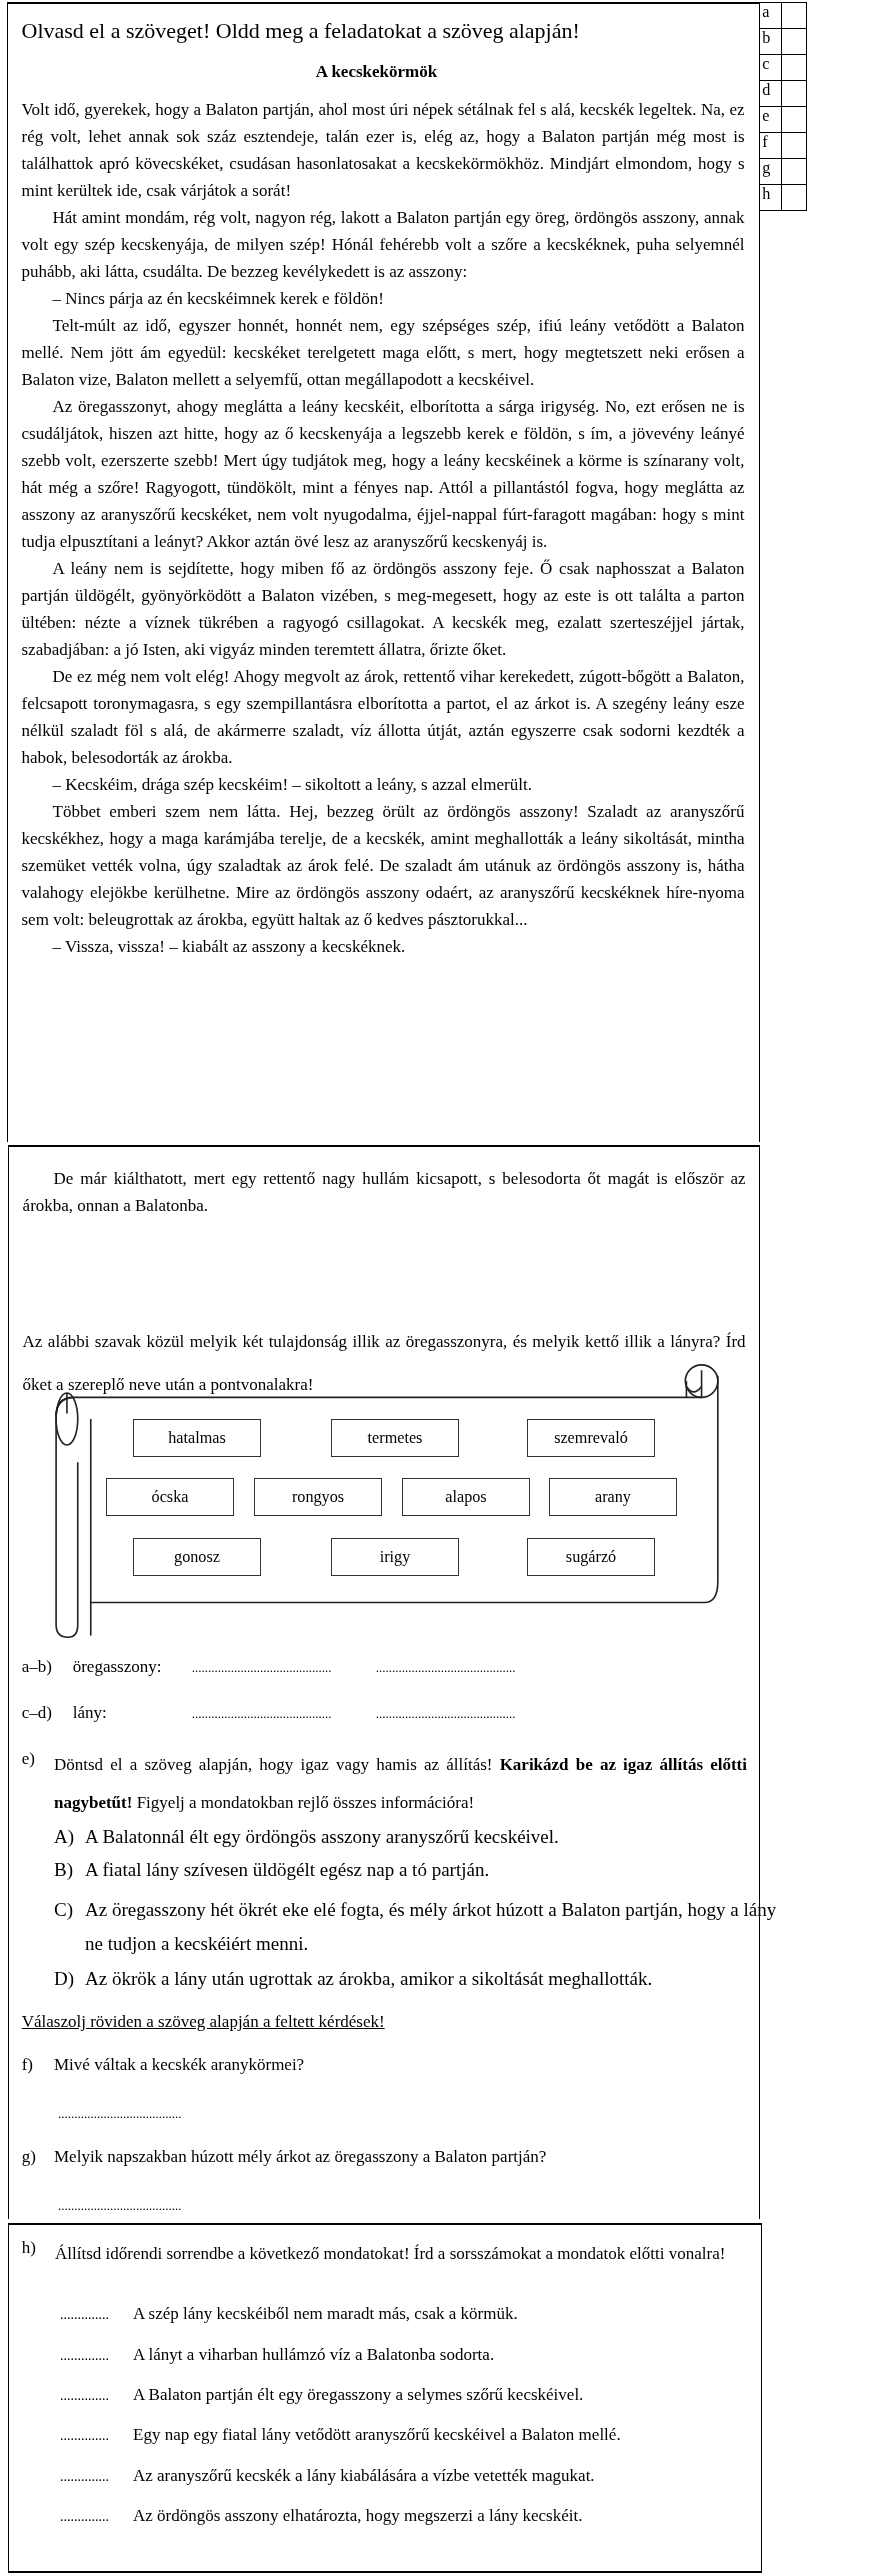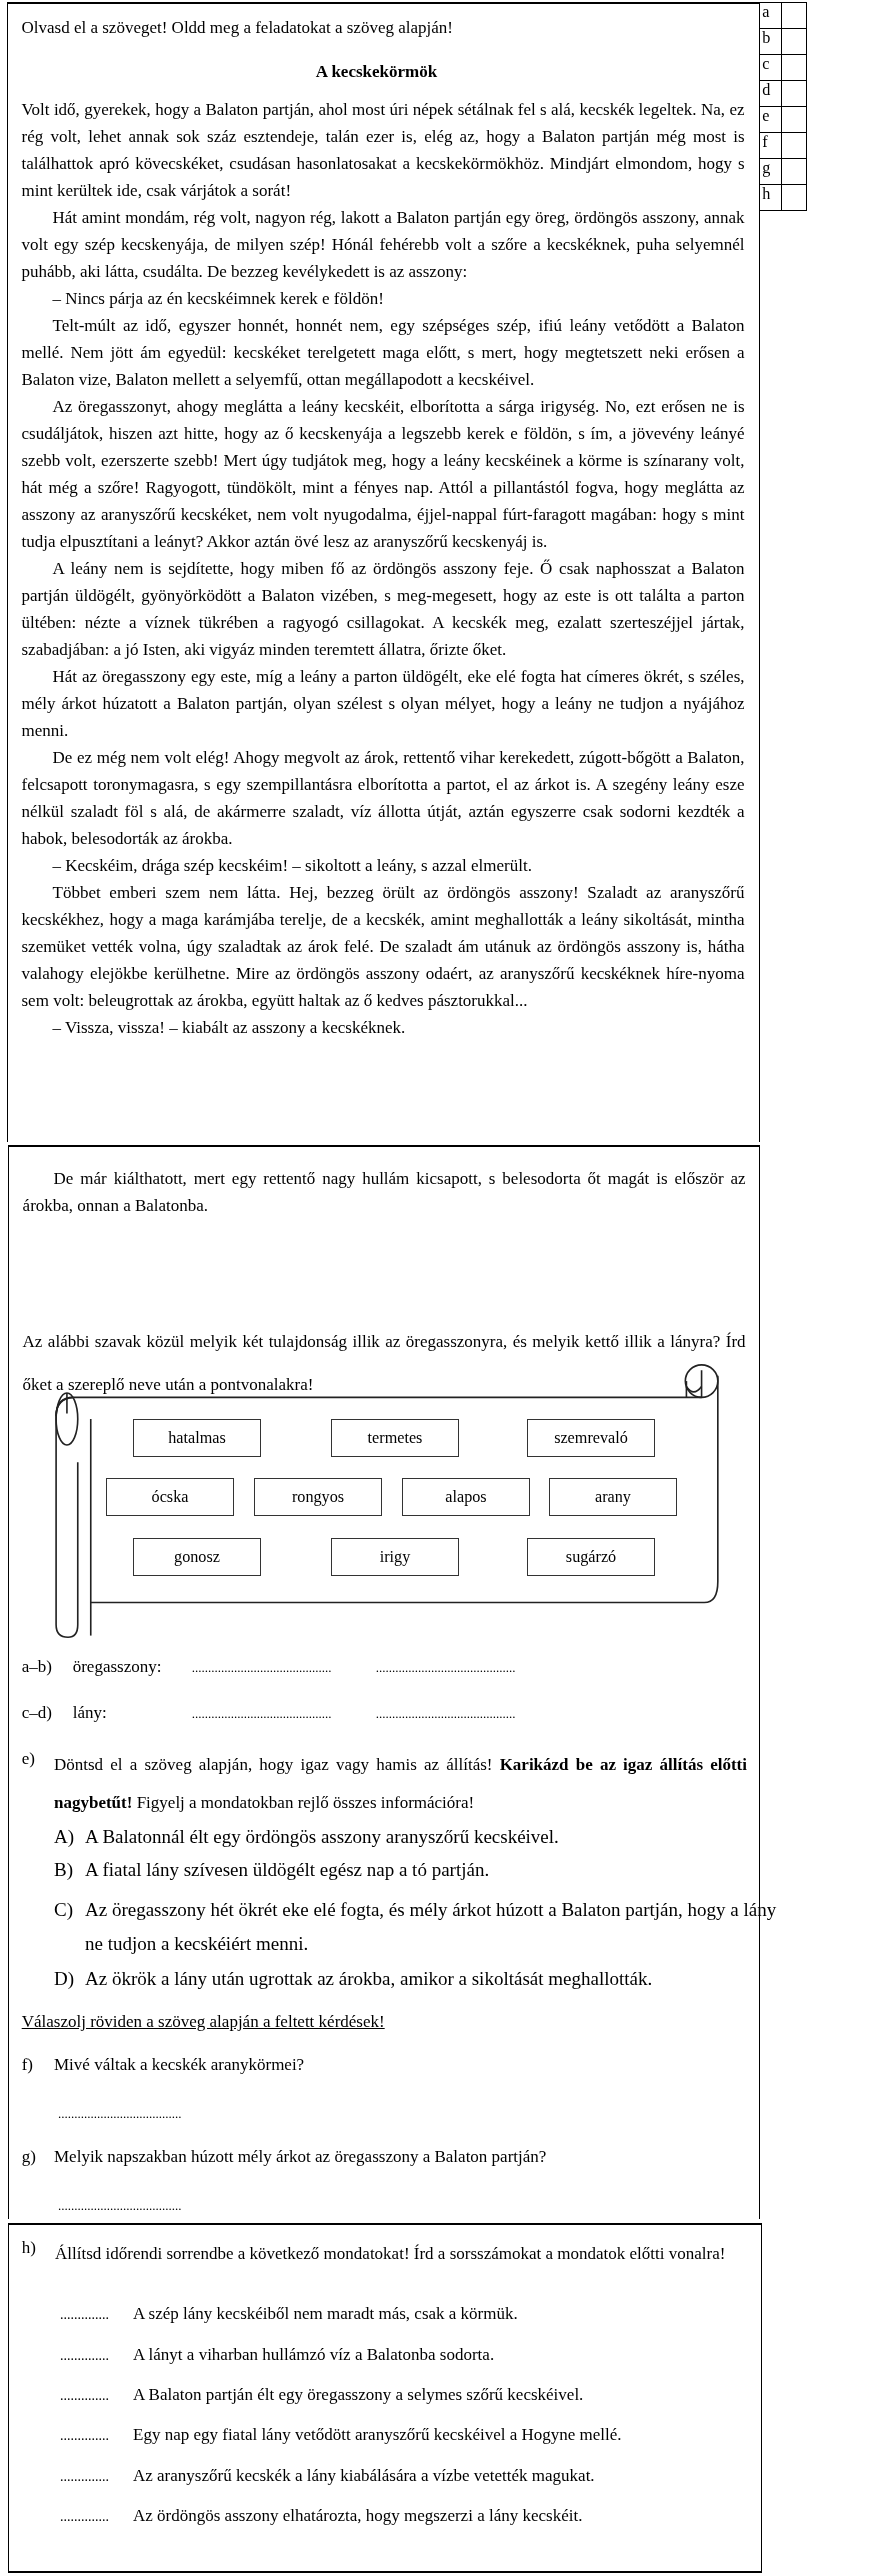--- a/index.html
+++ b/index.html
@@ -4,21 +4,21 @@
 <style>
   html, body { margin:0; padding:0; background:#ffffff; }
   body { width:876px; height:2576px; position:relative; font-family:"Liberation Serif", "DejaVu Serif", serif; color:#000; }
   .page { position:absolute; box-sizing:border-box; background:#fff; }
   #p1 { left:6.5px; top:2.2px; width:753px; height:1140px; border:1.1px solid #000; border-top-width:2.2px; border-bottom:none; }
   #p2 { left:7.6px; top:1145px; width:752px; height:1074px; border:1.1px solid #000; border-top-width:2.2px; border-bottom:none; }
   #p3 { left:7.6px; top:2223px; width:754px; height:350px; border:1.1px solid #000; border-top-width:2.2px; border-bottom-width:2.2px; }
   .txt { position:absolute; left:14px; width:723px; font-size:17px; line-height:27px; text-align:justify; }
   .para { margin:0; text-indent:31px; }
   .para.noind { text-indent:0; }
-  .intro { position:absolute; left:14px; top:14px; font-size:17px; }
+  .intro { position:absolute; left:14px; top:14px; font-size:22px; }
   .title { position:absolute; left:0; width:738px; top:58px; text-align:center; font-weight:bold; font-size:17px; }
   
   #grid { position:absolute; left:759px; top:2.2px; width:48px; border-collapse:collapse; }
   #grid td { border:1.1px solid #000; height:25px; font-size:16.2px; padding:0 0 0 2.2px; vertical-align:top; line-height:18.4px; }
   #grid td.lbl { width:19.5px; }
   #grid td.box { width:21.7px; }
   
   #scroll { position:absolute; left:49px; top:1354px; width:677px; height:287px; }
   .word-box { position:absolute; border:1.1px solid #333; box-sizing:border-box; width:128px; height:38px; font-size:16.2px; display:flex; align-items:center; justify-content:center; background:#fff; }
   .q { position:absolute; font-size:17px; line-height:26.5px; }
@@ -72,21 +72,20 @@
 <div class="page" id="p1">
   <div class="intro">Olvasd el a szöveget! Oldd meg a feladatokat a szöveg alapján!</div>
   <div class="title">A kecskekörmök</div>
   <div class="txt" style="top:92px;">
     <p class="para noind">Volt idő, gyerekek, hogy a Balaton partján, ahol most úri népek sétálnak fel s alá, kecskék legeltek. Na, ez rég volt, lehet annak sok száz esztendeje, talán ezer is, elég az, hogy a Balaton partján még most is találhattok apró kövecskéket, csudásan hasonlatosakat a kecskekörmökhöz. Mindjárt elmondom, hogy s mint kerültek ide, csak várjátok a sorát!</p>
     <p class="para">Hát amint mondám, rég volt, nagyon rég, lakott a Balaton partján egy öreg, ördöngös asszony, annak volt egy szép kecskenyája, de milyen szép! Hónál fehérebb volt a szőre a kecskéknek, puha selyemnél puhább, aki látta, csudálta. De bezzeg kevélykedett is az asszony:</p>
     <p class="para">– Nincs párja az én kecskéimnek kerek e földön!</p>
     <p class="para">Telt-múlt az idő, egyszer honnét, honnét nem, egy szépséges szép, ifiú leány vetődött a Balaton mellé. Nem jött ám egyedül: kecskéket terelgetett maga előtt, s mert, hogy megtetszett neki erősen a Balaton vize, Balaton mellett a selyemfű, ottan megállapodott a kecskéivel.</p>
     <p class="para">Az öregasszonyt, ahogy meglátta a leány kecskéit, elborította a sárga irigység. No, ezt erősen ne is csudáljátok, hiszen azt hitte, hogy az ő kecskenyája a legszebb kerek e földön, s ím, a jövevény leányé szebb volt, ezerszerte szebb! Mert úgy tudjátok meg, hogy a leány kecskéinek a körme is színarany volt, hát még a szőre! Ragyogott, tündökölt, mint a fényes nap. Attól a pillantástól fogva, hogy meglátta az asszony az aranyszőrű kecskéket, nem volt nyugodalma, éjjel-nappal fúrt-faragott magában: hogy s mint tudja elpusztítani a leányt? Akkor aztán övé lesz az aranyszőrű kecskenyáj is.</p>
     <p class="para">A leány nem is sejdítette, hogy miben fő az ördöngös asszony feje. Ő csak naphosszat a Balaton partján üldögélt, gyönyörködött a Balaton vizében, s meg-megesett, hogy az este is ott találta a parton ültében: nézte a víznek tükrében a ragyogó csillagokat. A kecskék meg, ezalatt szerteszéjjel jártak, szabadjában: a jó Isten, aki vigyáz minden teremtett állatra, őrizte őket.</p>
-    <p class="para">Hát az öregasszony egy este, míg a leány a parton üldögélt, eke elé fogta hat címeres ökrét, s széles, mély árkot húzatott a Balaton partján, olyan szélest s olyan mélyet, hogy a leány ne tudjon a nyájához menni.</p>
     <p class="para">De ez még nem volt elég! Ahogy megvolt az árok, rettentő vihar kerekedett, zúgott-bőgött a Balaton, felcsapott toronymagasra, s egy szempillantásra elborította a partot, el az árkot is. A szegény leány esze nélkül szaladt föl s alá, de akármerre szaladt, víz állotta útját, aztán egyszerre csak sodorni kezdték a habok, belesodorták az árokba.</p>
     <p class="para">– Kecskéim, drága szép kecskéim! – sikoltott a leány, s azzal elmerült.</p>
     <p class="para">Többet emberi szem nem látta. Hej, bezzeg örült az ördöngös asszony! Szaladt az aranyszőrű kecskékhez, hogy a maga karámjába terelje, de a kecskék, amint meghallották a leány sikoltását, mintha szemüket vették volna, úgy szaladtak az árok felé. De szaladt ám utánuk az ördöngös asszony is, hátha valahogy elejökbe kerülhetne. Mire az ördöngös asszony odaért, az aranyszőrű kecskéknek híre-nyoma sem volt: beleugrottak az árokba, együtt haltak az ő kedves pásztorukkal...</p>
     <p class="para">– Vissza, vissza! – kiabált az asszony a kecskéknek.</p>
   </div>
 </div>
 
 <div class="page" id="p2">
   <div class="txt" style="top:18.4px;">
     <p class="para">De már kiálthatott, mert egy rettentő nagy hullám kicsapott, s belesodorta őt magát is először az árokba, onnan a Balatonba.</p>
@@ -153,16 +152,16 @@
 <div class="q" style="left:54px; top:2144px;text-align:center;">Melyik napszakban húzott mély árkot az öregasszony a Balaton partján?</div>
 <div class="q" style="left:58px; top:2193px; font-size:13px;">......................................</div>
 
 <div class="page" id="p3"></div>
 <div class="q" style="left:21.7px; top:2235px;">h)</div>
 <div class="q" style="left:55px; top:2235px; width:693px; line-height:38px; text-align:justify;">Állítsd időrendi sorrendbe a következő mondatokat! Írd a sorsszámokat a mondatok előtti vonalra!</div>
 
 <div class="seq" style="top:2304px;"><span class="d">..............</span><span>A szép lány kecskéiből nem maradt más, csak a körmük.</span></div>
 <div class="seq" style="top:2345px;"><span class="d">..............</span><span>A lányt a viharban hullámzó víz a Balatonba sodorta.</span></div>
 <div class="seq" style="top:2385px;"><span class="d">..............</span><span>A Balaton partján élt egy öregasszony a selymes szőrű kecskéivel.</span></div>
-<div class="seq" style="top:2425px;"><span class="d">..............</span><span>Egy nap egy fiatal lány vetődött aranyszőrű kecskéivel a Hogyne mellé.</span></div>
+<div class="seq" style="top:2425px;"><span class="d">..............</span><span>Egy nap egy fiatal lány vetődött aranyszőrű kecskéivel a Balaton mellé.</span></div>
 <div class="seq" style="top:2466px;"><span class="d">..............</span><span>Az aranyszőrű kecskék a lány kiabálására a vízbe vetették magukat.</span></div>
 <div class="seq" style="top:2506px;"><span class="d">..............</span><span>Az ördöngös asszony elhatározta, hogy megszerzi a lány kecskéit.</span></div>
 
 
 </body></html>

